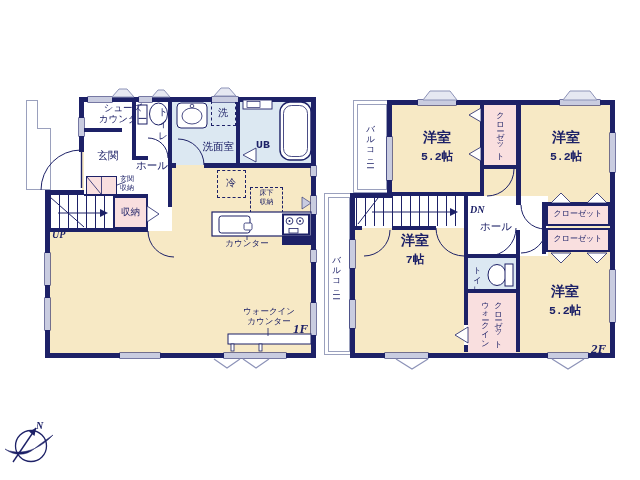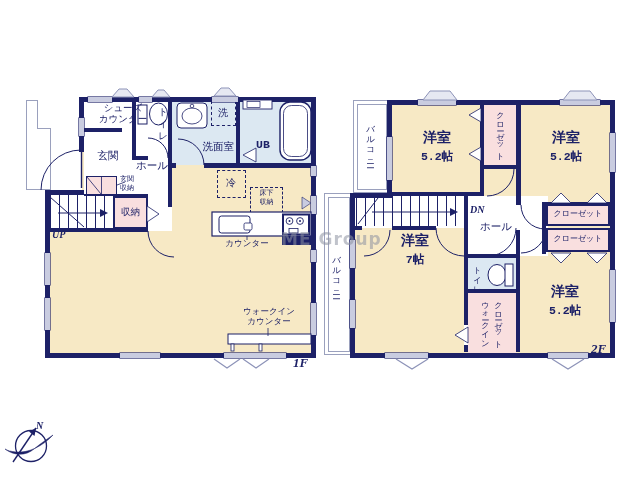--- a/index.html
+++ b/index.html
@@ -243,32 +243,31 @@
   <div class="lbl c b" style="left:248px;top:138px;width:30px;font-size:11.5px;">UB</div>
   <div class="lbl c" style="left:84px;top:149px;width:48px;font-size:10.5px;">玄関</div>
   <div class="lbl c" style="left:132px;top:159px;width:40px;font-size:10.5px;">ホール</div>
   <div class="lbl" style="left:120px;top:175px;font-size:7px;line-height:1.25;"><span>玄関</span><br><span>収納</span></div>
   <div class="lbl c" style="left:113px;top:206px;width:35px;font-size:9.5px;">収納</div>
   <div class="lbl ital" style="left:52px;top:229px;font-size:10px;">UP</div>
   <div class="lbl" style="left:226px;top:177px;font-size:10px;">冷</div>
   <div class="lbl c" style="left:250px;top:189px;width:33px;font-size:7px;line-height:1.3;"><span>床下</span><br><span>収納</span></div>
   <div class="lbl c" style="left:216px;top:238px;width:62px;font-size:8.5px;">カウンター</div>
   <div class="lbl c" style="left:238px;top:306px;width:62px;font-size:8.5px;"><span>ウォークイン</span><br><span>カウンター</span></div>
-  <div class="lbl ital" style="left:293px;top:355px;font-size:13px;">1F</div>
+  <div class="lbl ital" style="left:293px;top:321px;font-size:13px;">1F</div>
 
   <div class="lbl vert" style="left:366px;top:119px;font-size:8.5px;">バルコニー</div>
   <div class="lbl c b" style="left:406px;top:129px;width:62px;font-size:14px;line-height:1.3;"><span>洋室</span><br><span style="font-size:11.5px;">5.2帖</span></div>
   <div class="lbl vert" style="left:495px;top:106px;font-size:8px;letter-spacing:1px;">クローゼット</div>
   <div class="lbl c b" style="left:535px;top:129px;width:62px;font-size:14px;line-height:1.3;"><span>洋室</span><br><span style="font-size:11.5px;">5.2帖</span></div>
   <div class="lbl ital" style="left:470px;top:204px;font-size:10px;">DN</div>
   <div class="lbl c" style="left:474px;top:220px;width:44px;font-size:10.5px;">ホール</div>
   <div class="lbl c" style="left:546px;top:209px;width:64px;font-size:8px;">クローゼット</div>
   <div class="lbl c" style="left:546px;top:234px;width:64px;font-size:8px;">クローゼット</div>
   <div class="lbl vert" style="left:332px;top:250px;font-size:8.5px;">バルコニー</div>
   <div class="lbl c b" style="left:384px;top:232px;width:62px;font-size:14px;line-height:1.3;"><span>洋室</span><br><span style="font-size:11.5px;">7帖</span></div>
   <div class="lbl vert" style="left:472px;top:261px;font-size:8px;letter-spacing:.5px;">トイレ</div>
   <div class="lbl vert" style="left:480px;top:296px;font-size:8px;letter-spacing:.5px;">ウォークイン</div>
   <div class="lbl vert" style="left:493px;top:296px;font-size:8px;letter-spacing:.5px;">クローゼット</div>
   <div class="lbl c b" style="left:534px;top:283px;width:62px;font-size:14px;line-height:1.3;"><span>洋室</span><br><span style="font-size:11.5px;">5.2帖</span></div>
   <div class="lbl ital" style="left:591px;top:341px;font-size:13px;">2F</div>
 
-  <div id="watermark">ME Group</div>
 </div>
 
 </body></html>

